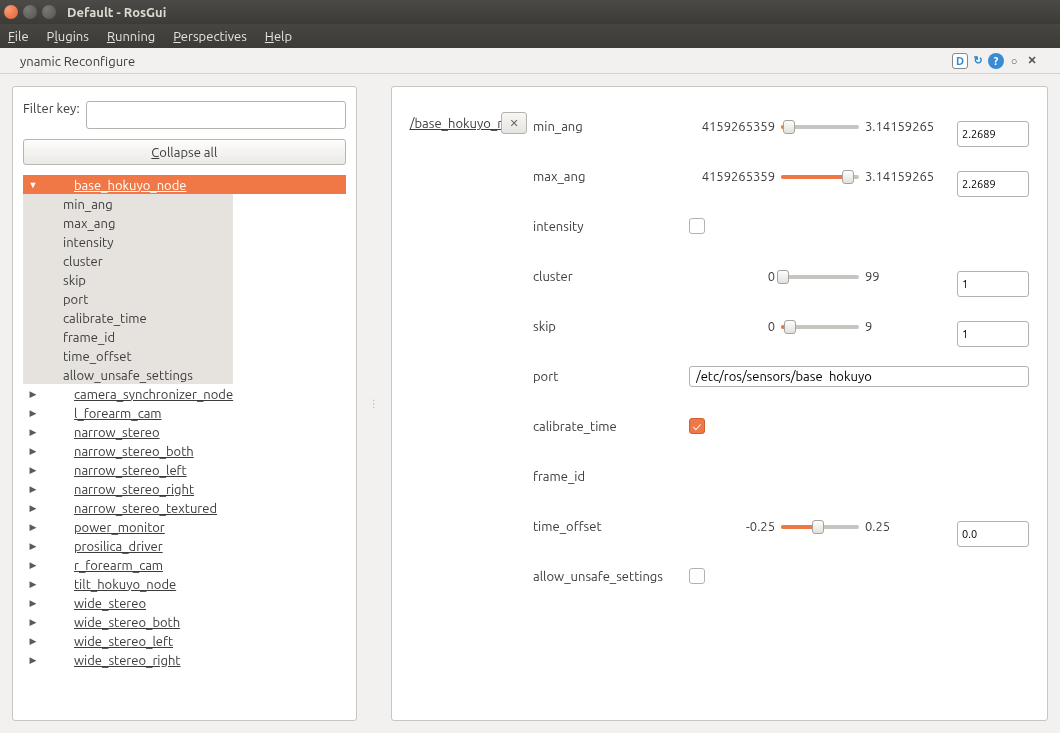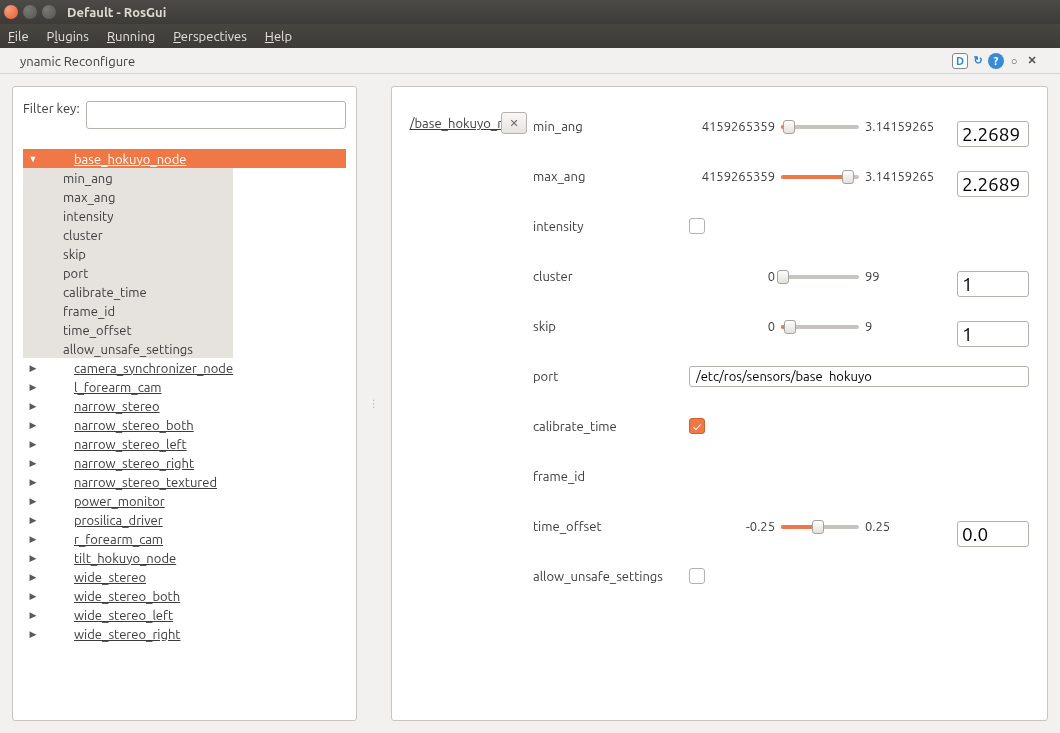--- a/index.html
+++ b/index.html
@@ -48,21 +48,21 @@
 
 .param-row { display:flex; align-items:center; height: 50px; gap: 6px; }
 .param-label { width: 150px; color:#3c3c3c; }
 .param-min, .param-max { color:#3c3c3c; font-size:13px; white-space:nowrap; overflow:hidden; }
 .param-min { width:86px; text-align:right; }
 .param-max { width:86px; text-align:left; }
 .slider-wrap { width:78px; height:8px; position:relative; }
 .slider-wrap .trough { position:absolute; top:3px; left:0; right:0; height:4px; border-radius:2px; background:#c8c5c0; }
 .slider-wrap .fill { position:absolute; top:3px; left:0; height:4px; border-radius:2px; background:#f07746; }
 .slider-wrap .thumb { position:absolute; top:-2px; width:12px; height:14px; background:linear-gradient(#fdfdfc,#e3e1dd); border:1px solid #a6a39e; border-radius:3px; }
-.num-input { width:72px; height:26px; border:1px solid #b5b2ad; border-radius:3px; padding:0 4px; text-align:left; font-size:19px; background:#fff;margin-top:16px; }
+.num-input { width:72px; height:26px; border:1px solid #b5b2ad; border-radius:3px; padding:0 4px; text-align:left; font-size:11px; background:#fff;margin-top:16px; }
 
 .cb { width:16px; height:16px; border:1px solid #b5b2ad; border-radius:3px; background:#fff; display:flex; align-items:center; justify-content:center; }
 .cb.checked { background:#f07746; border-color:#d06030; }
 .cb.checked::after { content:"✓"; color:#fff; font-size:12px; }
 
 .text-input { flex:1; height:21px; border:1px solid #b5b2ad; border-radius:3px; padding:0 6px; background:#fff; }
 
 .divider { width: 10px; display:flex; align-items:center; justify-content:center; color:#b5b2ad; font-size:10px; cursor: col-resize; }
 
 </style>
@@ -96,20 +96,21 @@
 </div>
 
 <div class="content">
 
   <div class="panel left-panel">
     <div class="filter-row">
       <label>Filter key:</label>
       <input type="text" value="" style="">
     </div>
     <div class="btn-row">
+      <button class="btn"><span class="accel">C</span>ollapse all</button>
     </div>
     <div class="tree" id="tree">
         <div class="tree-row selected">
           <span class="tree-arrow">▼</span>
           <span class="tree-node-label">base_hokuyo_node</span>
         </div>
         <div class="tree-row leaf shaded">min_ang</div>
         <div class="tree-row leaf shaded">max_ang</div>
         <div class="tree-row leaf shaded">intensity</div>
         <div class="tree-row leaf shaded">cluster</div>

